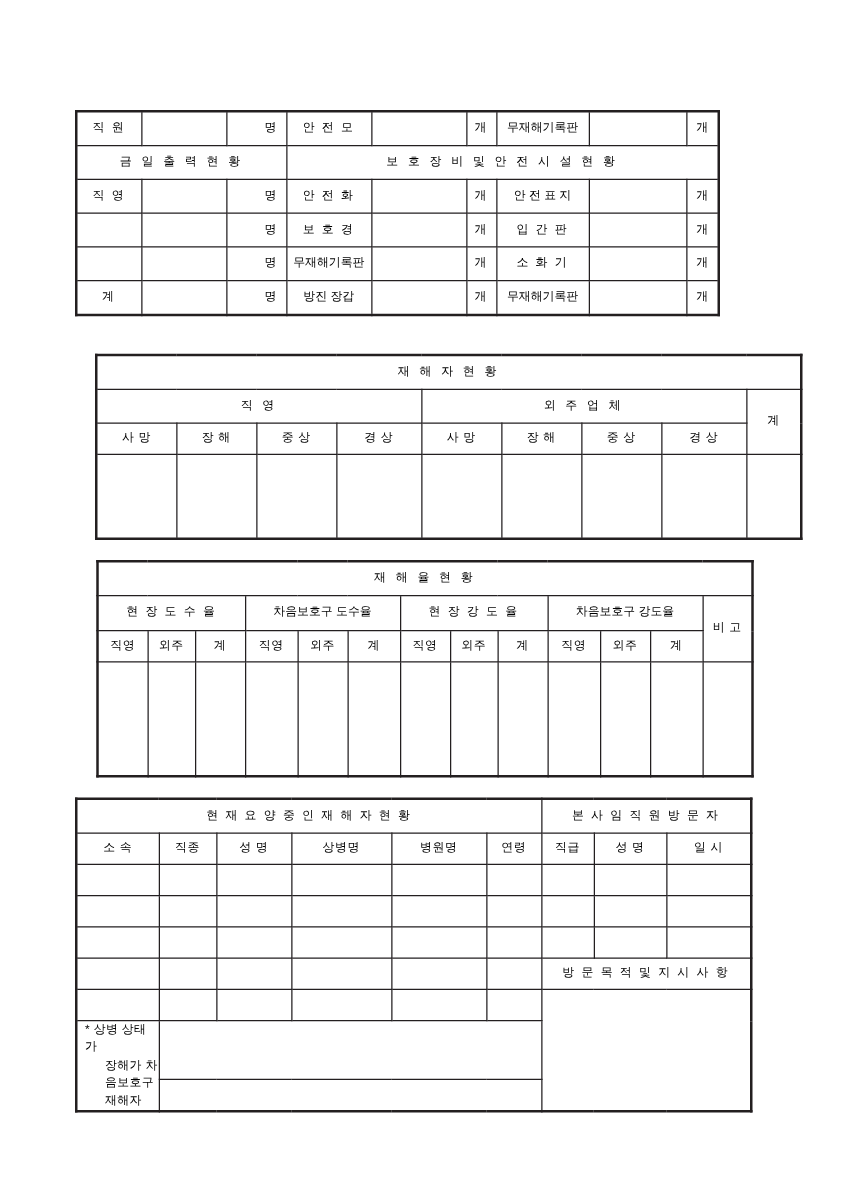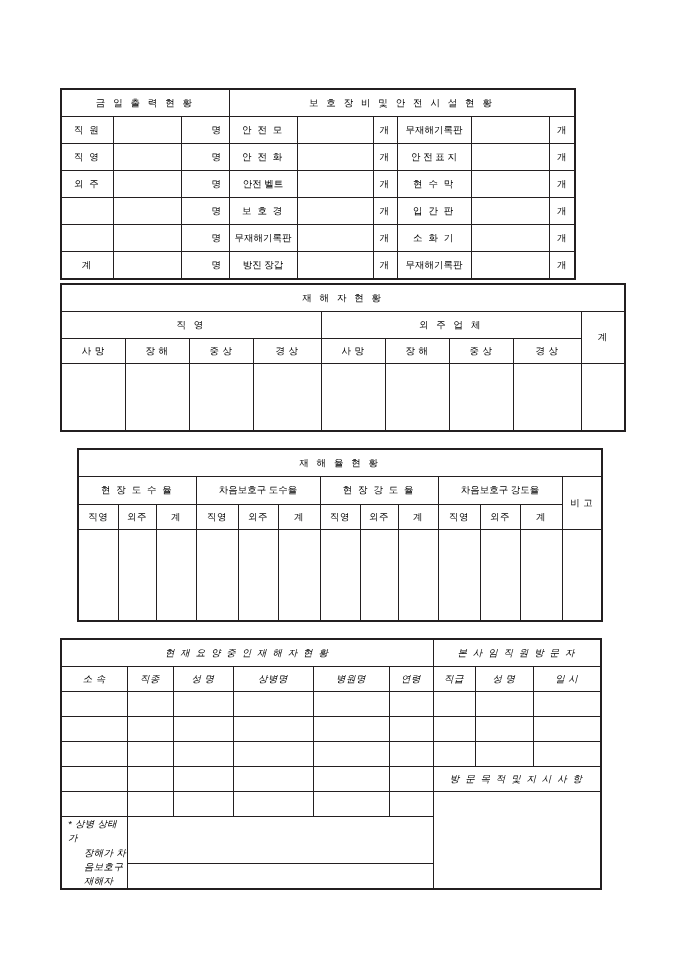--- a/index.html
+++ b/index.html
@@ -41,25 +41,25 @@
   }
   .sp1 { letter-spacing: 2.6px; }
   .sp3 { letter-spacing: 1.6px; }
   .nosp { letter-spacing: 0px; }
   .unit { font-size: 9.5px; }
   .tR { text-align: right; padding-right: 7px; }
 
   
   #block1 { left: 60px; top: 88px; }
   
-  #block2 { left: 60px; top: 283px; }
+  #block2 { left: 76px; top: 283px; }
   
   #block3 { left: 77px; top: 448px; }
   
-  #block4 { left: 60px; top: 638px; font-style: italic; }
+  #block4 { left: 60px; top: 638px; }
 
   .note {
     text-align: left;
     padding-left: 6px;
     font-size: 9.5px;
     line-height: 1.5;
     letter-spacing: 0.3px;
     white-space: normal;
   }
   .note .l2 { display: block; padding-left: 16px; }
@@ -76,59 +76,48 @@
         <col style="width:48px">
       <col style="width:68px">
         <col style="width:76px">
         <col style="width:24px">
       <col style="width:74px">
         <col style="width:78px">
         <col style="width:26px">
     </colgroup>
     <tbody>
         <tr>
+      <td class="sp3" style="height:26px">직  원</td>
+      <td></td>
+      <td class="tR unit">명</td>
+      <td class="sp3">안 전 모</td>
+      <td></td>
+      <td class="tR unit">개</td>
+      <td class="nosp">무재해기록판</td>
+      <td></td>
+      <td class="tR unit">개</td>
+    </tr>
+
+    <tr>
       <td colspan="3" class="sp1" style="height:26px">금 일 출 력 현 황</td>
       <td colspan="6" class="sp1">보 호 장 비 및 안 전 시 설 현 황</td>
     </tr>
 
     <tr>
-      <td class="sp3" style="height:26px">직  원</td>
-      <td></td>
-      <td class="tR unit">명</td>
-      <td class="sp3">안 전 모</td>
-      <td></td>
-      <td class="tR unit">개</td>
-      <td class="nosp">무재해기록판</td>
-      <td></td>
-      <td class="tR unit">개</td>
-    </tr>
-
-    <tr>
       <td class="sp3" style="height:26px">직  영</td>
       <td></td>
       <td class="tR unit">명</td>
       <td class="sp3">안 전 화</td>
       <td></td>
       <td class="tR unit">개</td>
       <td class="nosp">안 전 표 지</td>
       <td></td>
       <td class="tR unit">개</td>
     </tr>
 
-    <tr>
-      <td class="sp3" style="height:26px">외  주</td>
-      <td></td>
-      <td class="tR unit">명</td>
-      <td class="nosp">안전 벨트</td>
-      <td></td>
-      <td class="tR unit">개</td>
-      <td class="sp3">현 수 막</td>
-      <td></td>
-      <td class="tR unit">개</td>
-    </tr>
 
     <tr>
       <td class="sp3" style="height:26px"></td>
       <td></td>
       <td class="tR unit">명</td>
       <td class="sp3">보 호 경</td>
       <td></td>
       <td class="tR unit">개</td>
       <td class="sp3">입 간 판</td>
       <td></td>

